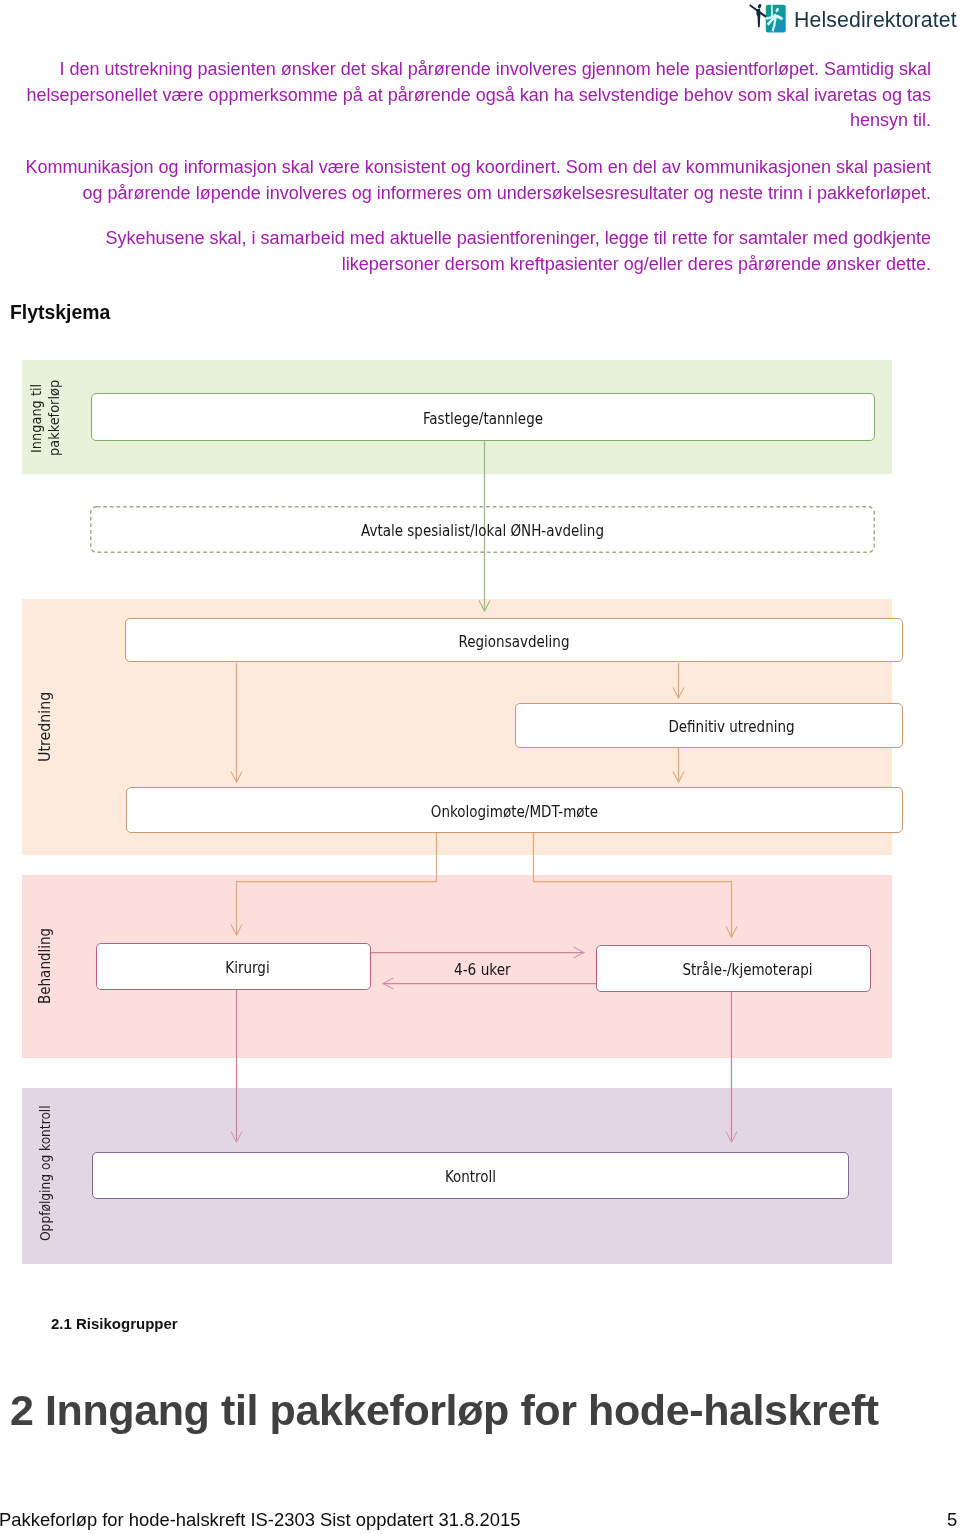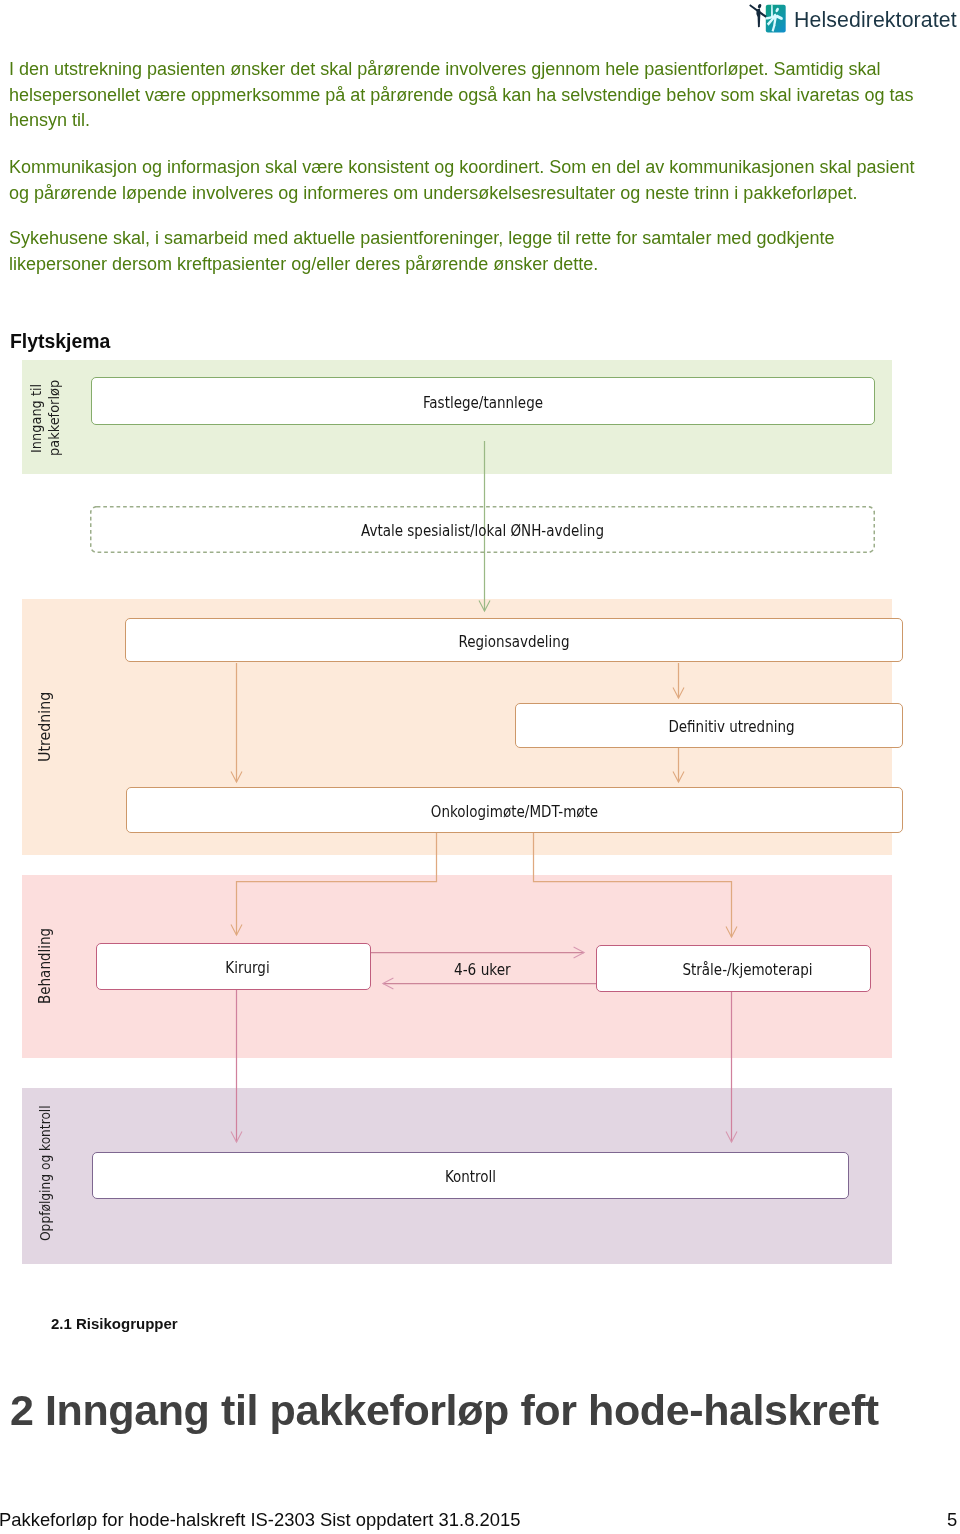--- a/index.html
+++ b/index.html
@@ -8,26 +8,26 @@
        }
   .page{position:absolute;left:0;top:0;width:960px;height:1074px;border-radius:25px;}
 
   
   .logo{position:absolute;left:748px;top:2px;width:210px;height:36px;}
   .logo-mark{position:absolute;left:0;top:0;width:40px;height:36px;}
   .logo-word{position:absolute;left:46px;top:8px;font-size:21.3px;color:#1b3544;
              white-space:nowrap;letter-spacing:0.1px;line-height:20px;}
 
   
-  .body-text{position:absolute;left:9px;width:922px;font-size:18px;color:#4d7c0f;
-             line-height:25.5px;}
+  .body-text{position:absolute;left:9px;width:922px;font-size:18px;color:#a21caf;
+             line-height:25.5px;text-align:right;}
   .p1{top:57px;}
   .p2{top:155px;}
   .p3{top:226px;}
-  .flyt{position:absolute;left:10px;top:300px;font-size:19.4px;font-weight:bold;color:#0d0d0d;line-height:25.5px;margin-top:29px;}
+  .flyt{position:absolute;left:10px;top:300px;font-size:19.4px;font-weight:bold;color:#0d0d0d;line-height:25.5px;}
 
   
   .chart{position:absolute;left:0;top:0;width:960px;height:1534px;}
   .band{position:absolute;left:22px;width:870px;}
   .band-green{top:360px;height:114px;background:#e8f1da;}
   .band-orange{top:599px;height:256px;background:#fdeada;}
   .band-pink{top:875px;height:183px;background:#fcdedd;}
   .band-purple{top:1088px;height:176px;background:#e2d6e2;}
 
   .band-label{position:absolute;writing-mode:vertical-rl;transform:rotate(180deg);
@@ -129,21 +129,21 @@
         <path d="M731.5,992 L731.5,1142" stroke="#d0819d" marker-end="url(#ap)"></path>
       </g>
     </svg>
 
     <div class="band-label" style="left:27px;top:378px;height:80px;width:36px;font-size:14.4px;line-height:18px;">Inngang til
 pakkeforløp</div>
     <div class="band-label" style="left:36px;top:689px;height:76px;width:18px;font-size:15.8px;">Utredning</div>
     <div class="band-label" style="left:36px;top:927px;height:78px;width:18px;font-size:15.0px;">Behandling</div>
     <div class="band-label" style="left:36px;top:1105px;height:136px;width:18px;white-space:nowrap;font-size:13.6px;">Oppfølging og kontroll</div>
 
-    <div class="node node-green" style="left:91px;top:377px;width:784px;height:48px;text-align:right;">Fastlege/tannlege</div>
+    <div class="node node-green" style="left:91px;top:393px;width:784px;height:48px;text-align:right;">Fastlege/tannlege</div>
     <div class="node node-dashed" style="left:90px;top:506px;width:785px;height:47px;position:absolute;">
       <svg viewBox="0 0 785 47" preserveAspectRatio="none">
         <rect x="0.7" y="0.7" width="783.6" height="45.6" rx="6" ry="6" fill="none" stroke="#9cae8a" stroke-width="1.6" stroke-dasharray="3.7 2.9"></rect>
       </svg>
       <span style="position:relative">Avtale spesialist/lokal ØNH-avdeling</span>
     </div>
     <div class="node node-orange" style="left:93px;top:618px;width:778px;height:44px;">Regionsavdeling</div>
     <div class="node node-orange" style="left:483px;top:703px;width:388px;height:45px;padding-left:45px;">Definitiv utredning</div>
     <div class="node node-orange" style="left:94px;top:787px;width:777px;height:46px;">Onkologimøte/MDT-møte</div>
     <div class="node node-pink" style="left:96px;top:943px;width:275px;height:47px;">Kirurgi</div>

